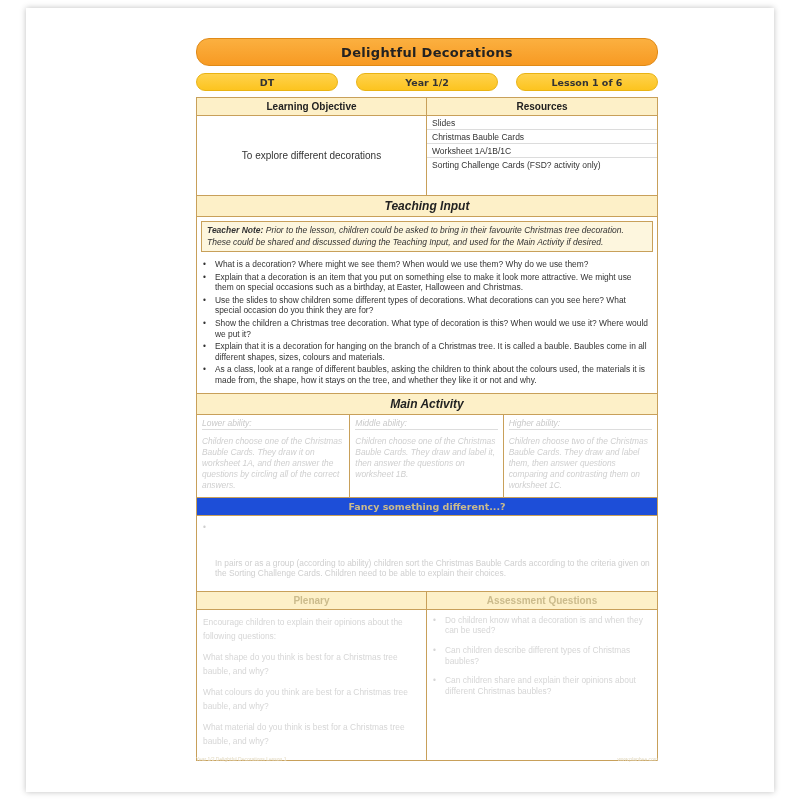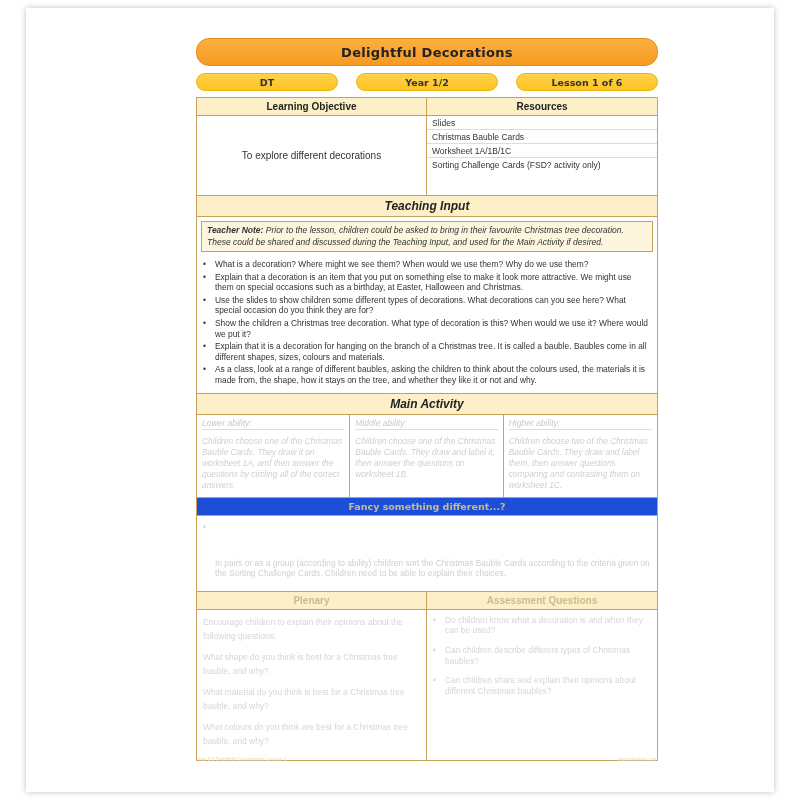--- a/index.html
+++ b/index.html
@@ -357,22 +357,22 @@
 
         <div class="two-hdr">
           <div>Plenary</div>
           <div>Assessment Questions</div>
         </div>
 
         <div class="two-body">
           <div>
             <p class="plen-p">Encourage children to explain their opinions about the following questions:</p>
             <p class="plen-p">What shape do you think is best for a Christmas tree bauble, and why?</p>
+            <p class="plen-p">What colours do you think are best for a Christmas tree bauble, and why?</p>
             <p class="plen-p">What material do you think is best for a Christmas tree bauble, and why?</p>
-            <p class="plen-p">What colours do you think are best for a Christmas tree bauble, and why?</p>
           </div>
           <div class="aq">
             <div class="bullet">
               <span class="dot">•</span>
               <span class="txt">Do children know what a decoration is and when they can be used?</span>
             </div>
             <div class="bullet">
               <span class="dot">•</span>
               <span class="txt">Can children describe different types of Christmas baubles?</span>
             </div>

